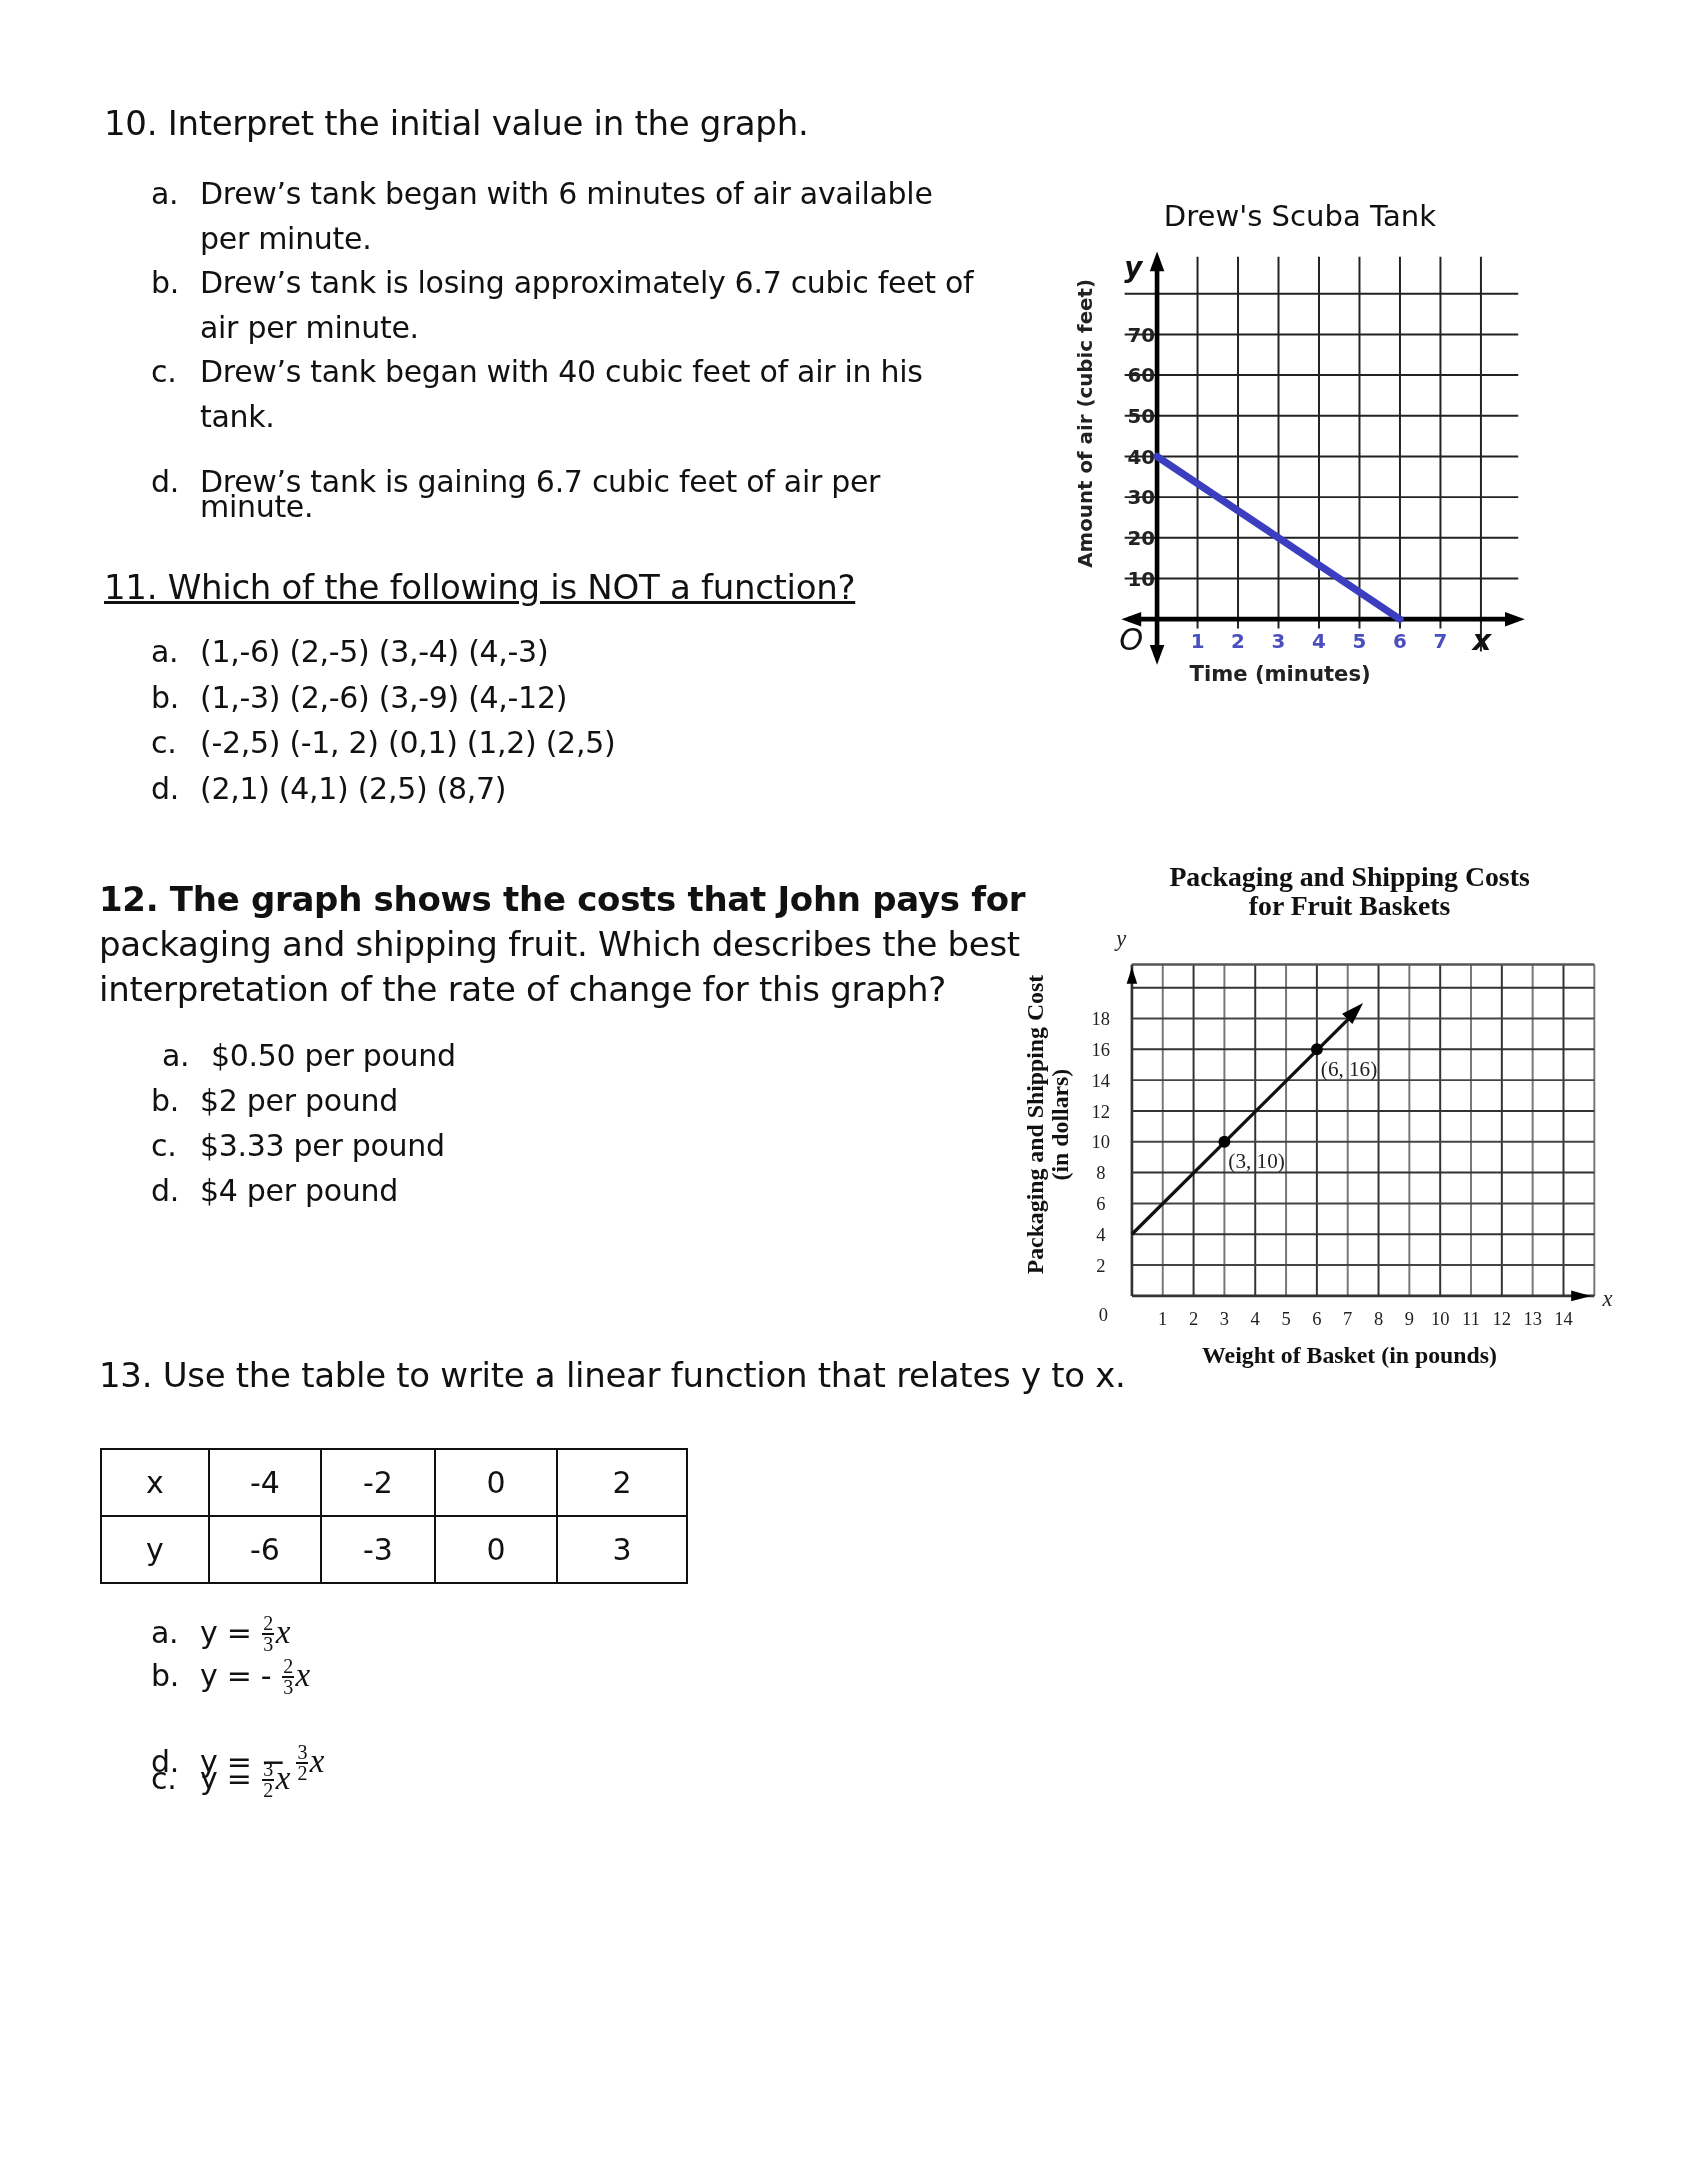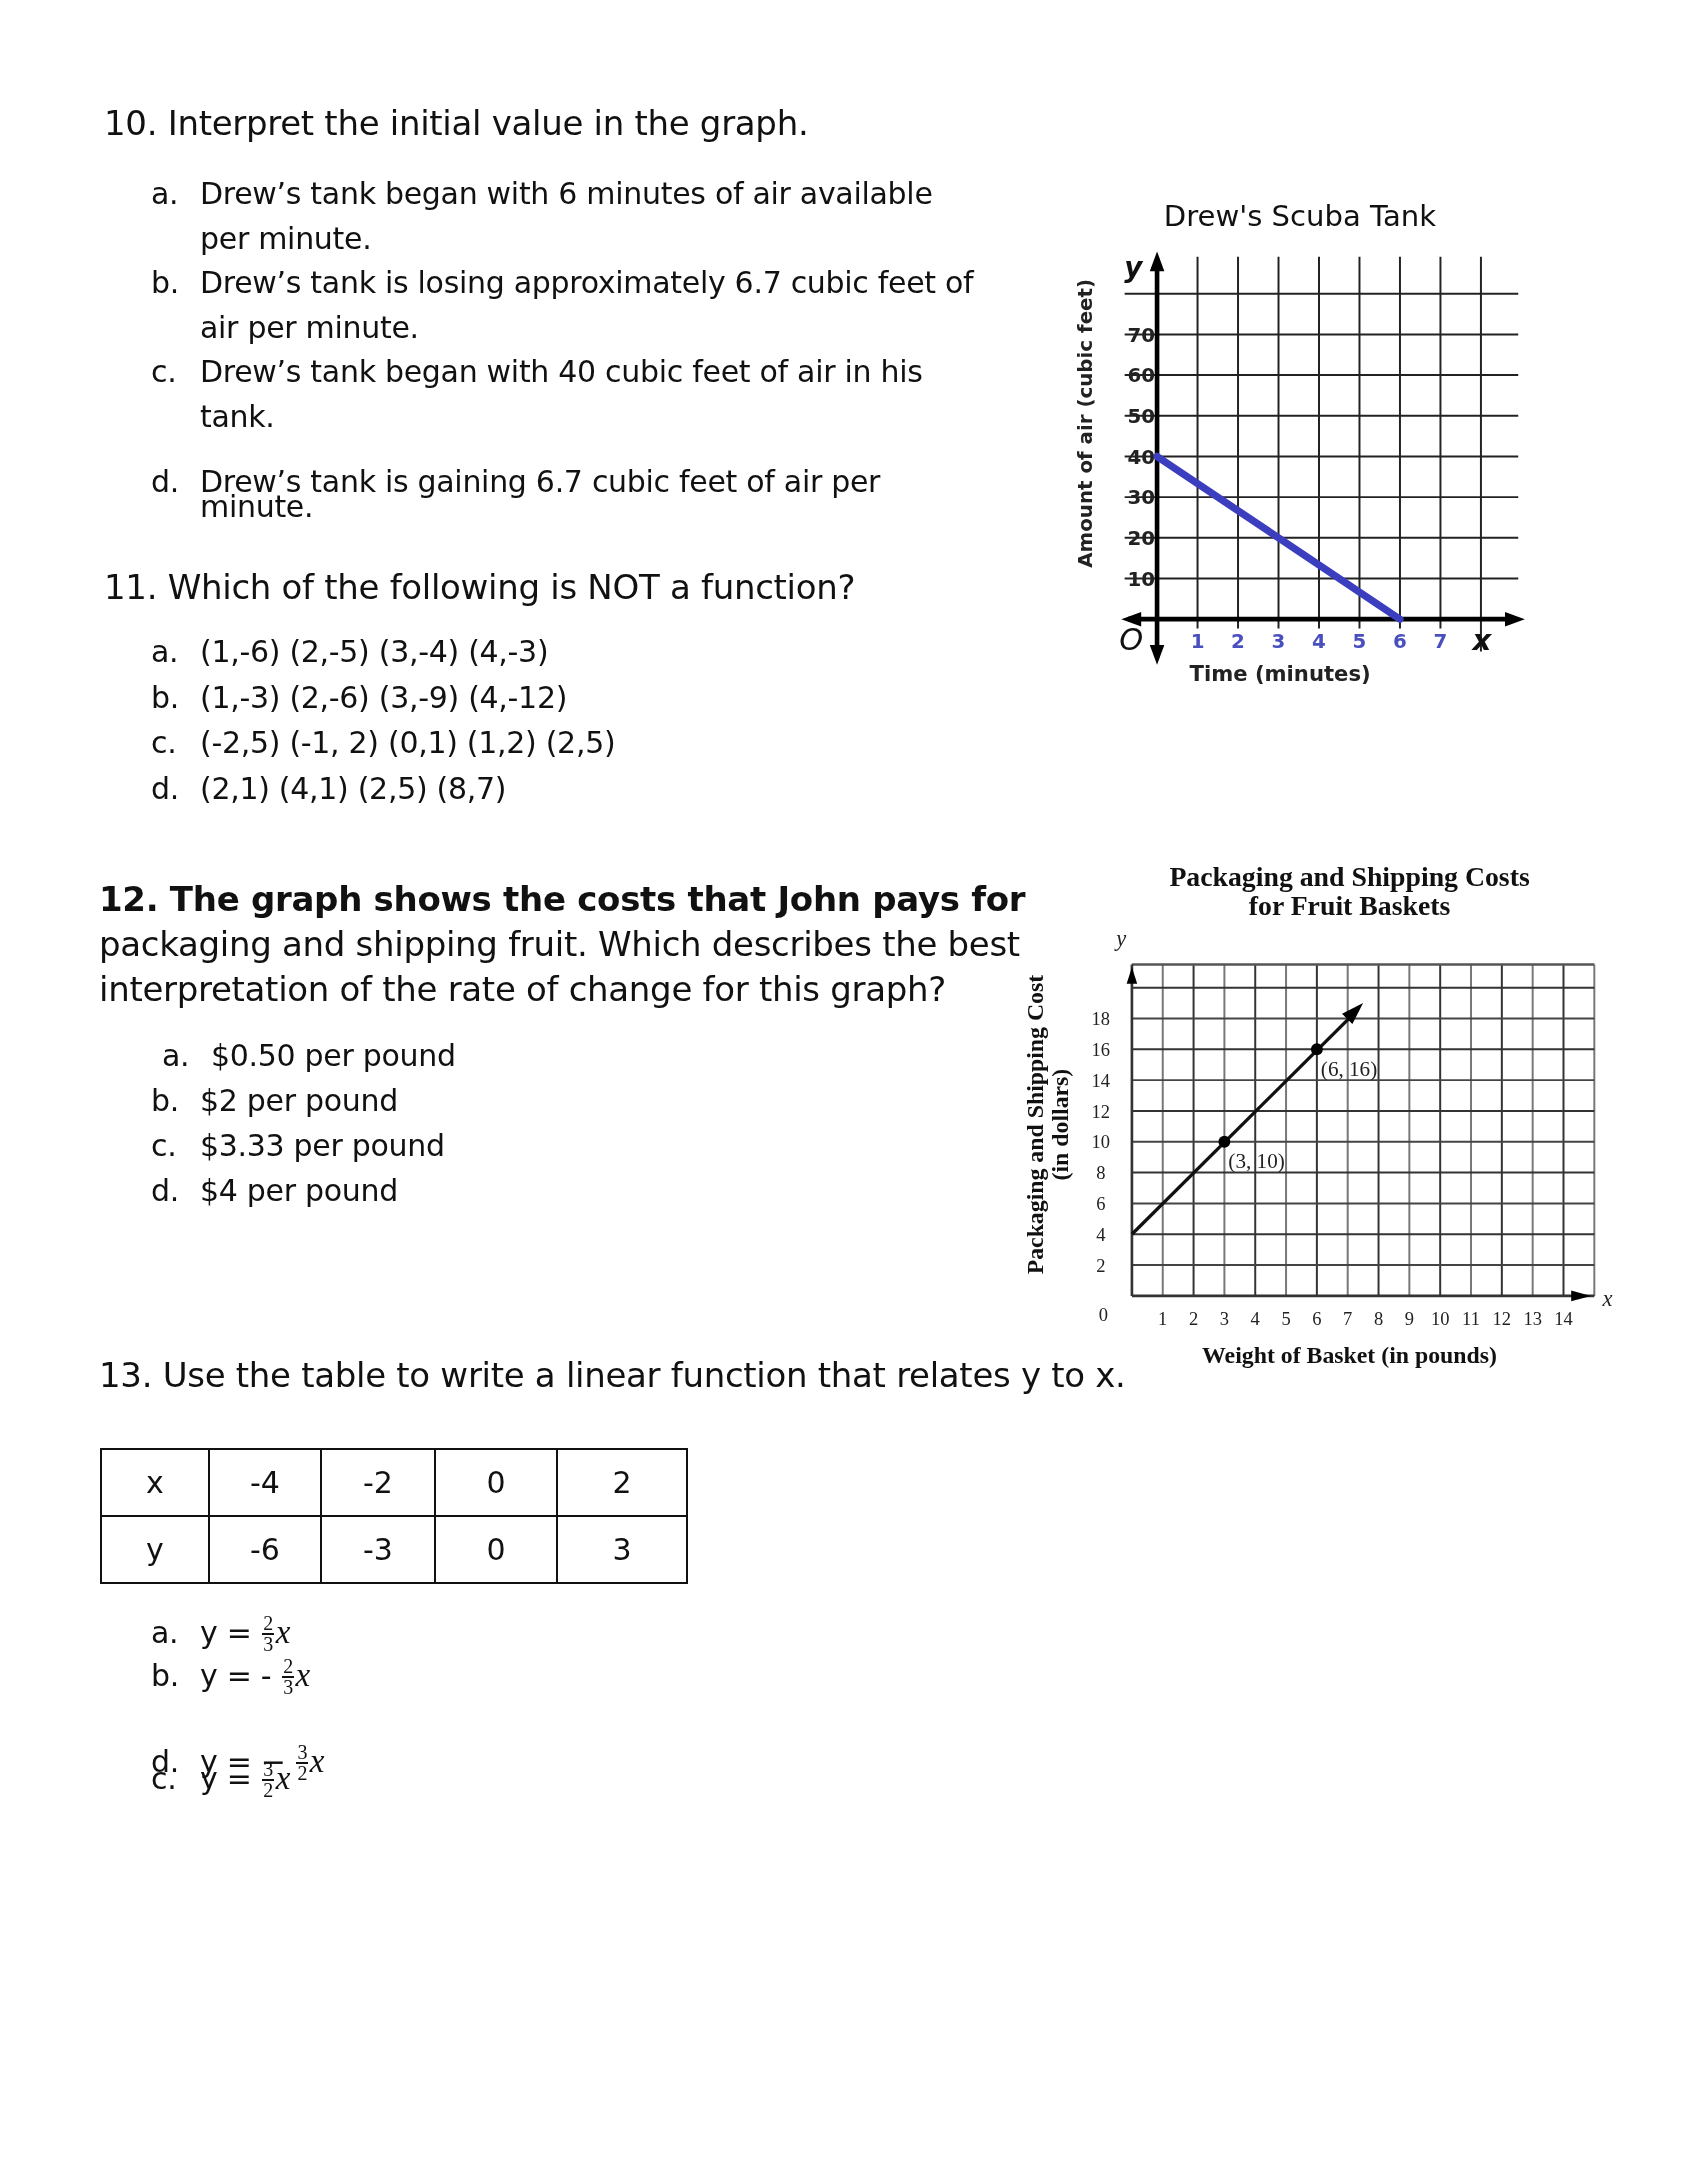--- a/index.html
+++ b/index.html
@@ -26,21 +26,21 @@
     <div class="opt" style="left:151px; top:179px;"><span class="lbl">a.</span><span>Drew’s tank began with 6 minutes of air available</span></div>
     <div class="cont" style="left:200px; top:224px;"><span>per minute.</span></div>
     <div class="opt" style="left:151px; top:268px;"><span class="lbl">b.</span><span>Drew’s tank is losing approximately 6.7 cubic feet of</span></div>
     <div class="cont" style="left:200px; top:313px;"><span>air per minute.</span></div>
     <div class="opt" style="left:151px; top:357px;"><span class="lbl">c.</span><span>Drew’s tank began with 40 cubic feet of air in his</span></div>
     <div class="cont" style="left:200px; top:402px;"><span>tank.</span></div>
     <div class="opt" style="left:151px; top:447px;margin-top:20px;"><span class="lbl">d.</span><span>Drew’s tank is gaining 6.7 cubic feet of air per</span></div>
     <div class="cont" style="left:200px; top:492px;"><span>minute.</span></div>
   </div>
 
-<div class="t" style="left:104px; top:570px;">11. Which of the following is NOT a function?</div>
+<div class="t" style="left:104px; top:570px;text-decoration:underline;">11. Which of the following is NOT a function?</div>
 <div id="q11-opts">
     <div class="opt" style="left:151px; top:637px;"><span class="lbl">a.</span><span>(1,-6)  (2,-5)  (3,-4)  (4,-3)</span></div>
     <div class="opt" style="left:151px; top:683px;"><span class="lbl">b.</span><span>(1,-3)  (2,-6)  (3,-9)  (4,-12)</span></div>
     <div class="opt" style="left:151px; top:728px;"><span class="lbl">c.</span><span>(-2,5) (-1, 2)  (0,1)  (1,2)  (2,5)</span></div>
     <div class="opt" style="left:151px; top:774px;"><span class="lbl">d.</span><span>(2,1)  (4,1)  (2,5)  (8,7)</span></div>
   </div>
 
 <div id="q12-lines">
     <div class="t" style="left:99px; top:882px;font-weight:bold;">12. The graph shows the costs that John pays for</div>
     <div class="t" style="left:99px; top:927px;">packaging and shipping fruit. Which describes the best</div>

